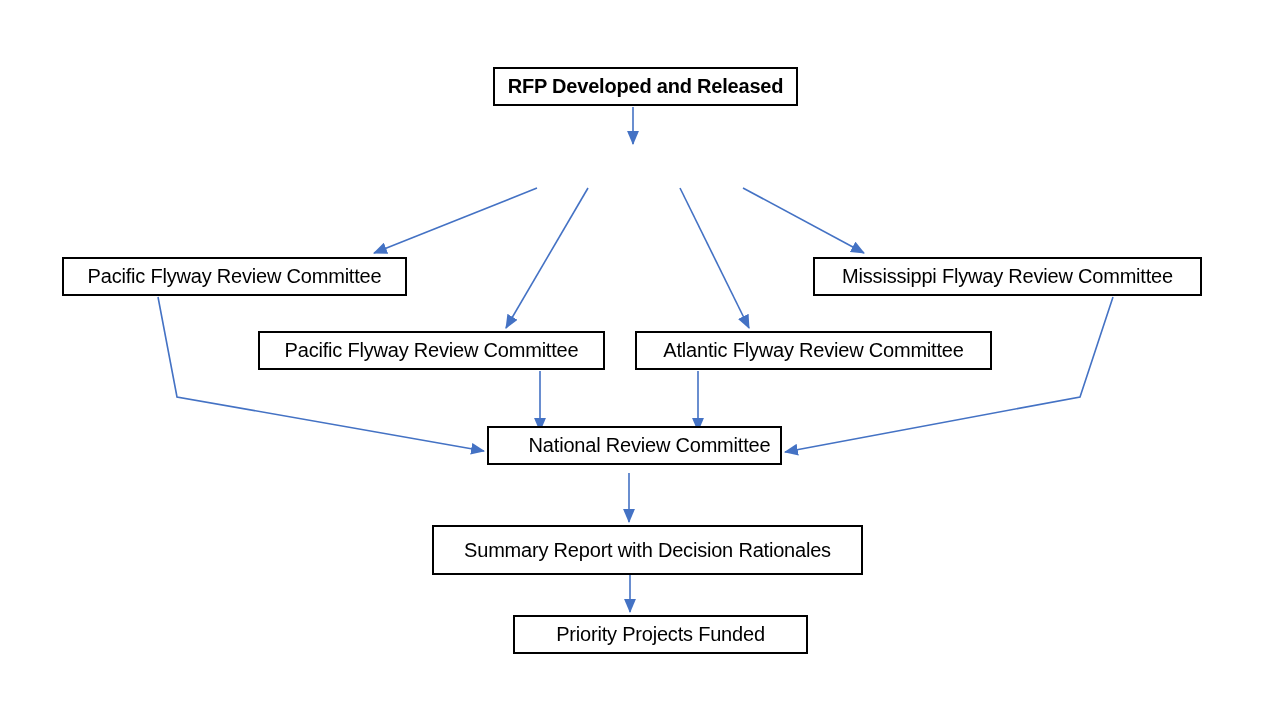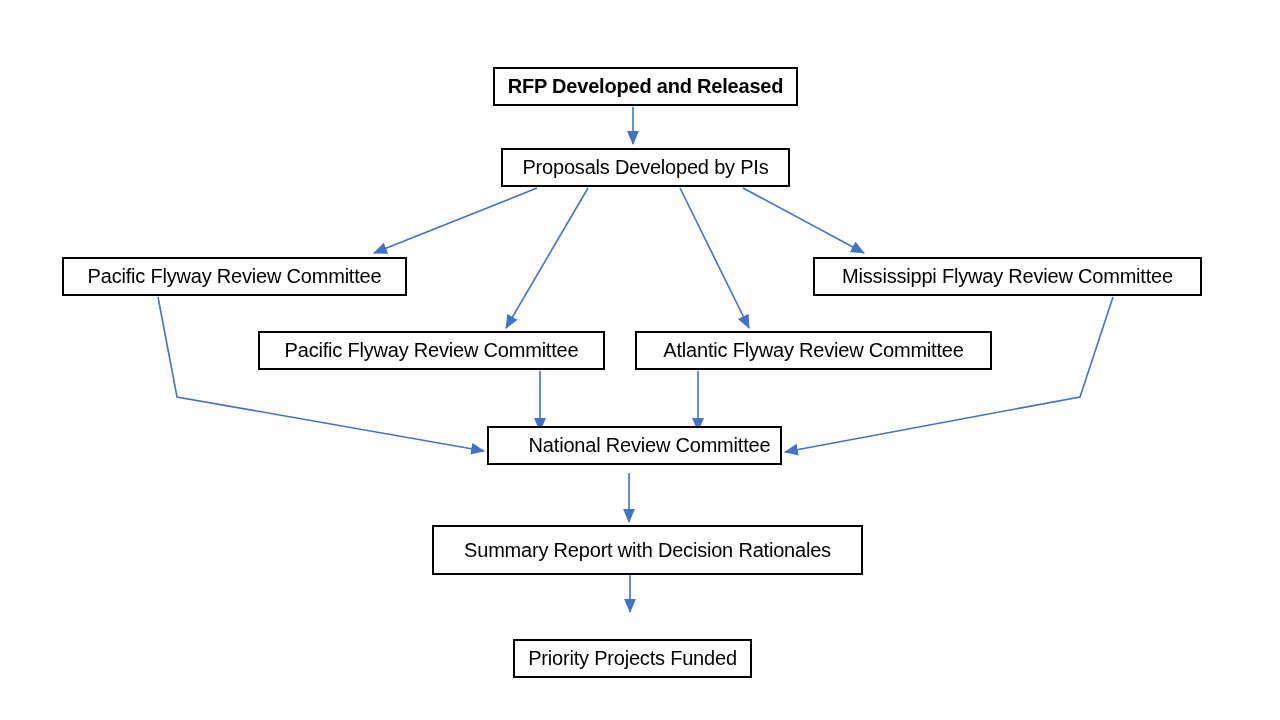--- a/index.html
+++ b/index.html
@@ -45,21 +45,21 @@
     text-align: center;
   }
   #n-rfp            { left: 493px; top:  67px; width: 305px; height: 39px; font-weight: bold; }
   #n-proposals      { left: 501px; top: 148px; width: 289px; height: 39px; }
   #n-pacific-left   { left:  62px; top: 257px; width: 345px; height: 39px; }
   #n-pacific-center { left: 258px; top: 331px; width: 347px; height: 39px; }
   #n-atlantic       { left: 635px; top: 331px; width: 357px; height: 39px; }
   #n-mississippi    { left: 813px; top: 257px; width: 389px; height: 39px; }
   #n-national       { left: 487px; top: 426px; width: 295px; height: 39px; padding-left: 30px; }
   #n-summary        { left: 432px; top: 525px; width: 431px; height: 50px; }
-  #n-priority       { left: 513px; top: 615px; width: 239px; height: 39px; margin-top: 24px; }
+  #n-priority       { left: 513px; top: 615px; width: 295px; height: 39px; }
 </style>
 </head>
 <body>
 
 <div id="stage">
 
   <svg id="edge-layer" viewBox="0 0 1280 720" xmlns="http://www.w3.org/2000/svg">
     <defs>
       <marker id="arrow" markerUnits="userSpaceOnUse" markerWidth="14" markerHeight="12" viewBox="0 0 13 11" refX="12" refY="5.5" orient="auto">
         <path class="arrowhead-shape" d="M0,0 L13,5.5 L0,11 Z"></path>
@@ -84,21 +84,20 @@
 
     <polyline class="edge" points="1113,297 1080,397 785,452" marker-end="url(#arrow)"></polyline>
 
     <line class="edge" x1="629" y1="473" x2="629" y2="522" marker-end="url(#arrow)"></line>
 
     <line class="edge" x1="630" y1="564" x2="630" y2="612" marker-end="url(#arrow)"></line>
   </svg>
 
   <div id="n-rfp" class="node">RFP Developed and Released</div>
 
-  <div id="n-proposals" class="node">Proposals Developed by PIs</div>
 
   <div id="n-pacific-left" class="node">Pacific Flyway Review Committee</div>
 
   <div id="n-pacific-center" class="node">Pacific Flyway Review Committee</div>
 
   <div id="n-mississippi" class="node">Mississippi Flyway Review Committee</div>
 
   <div id="n-atlantic" class="node">Atlantic Flyway Review Committee</div>
 
   <div id="n-national" class="node">National Review Committee</div>

